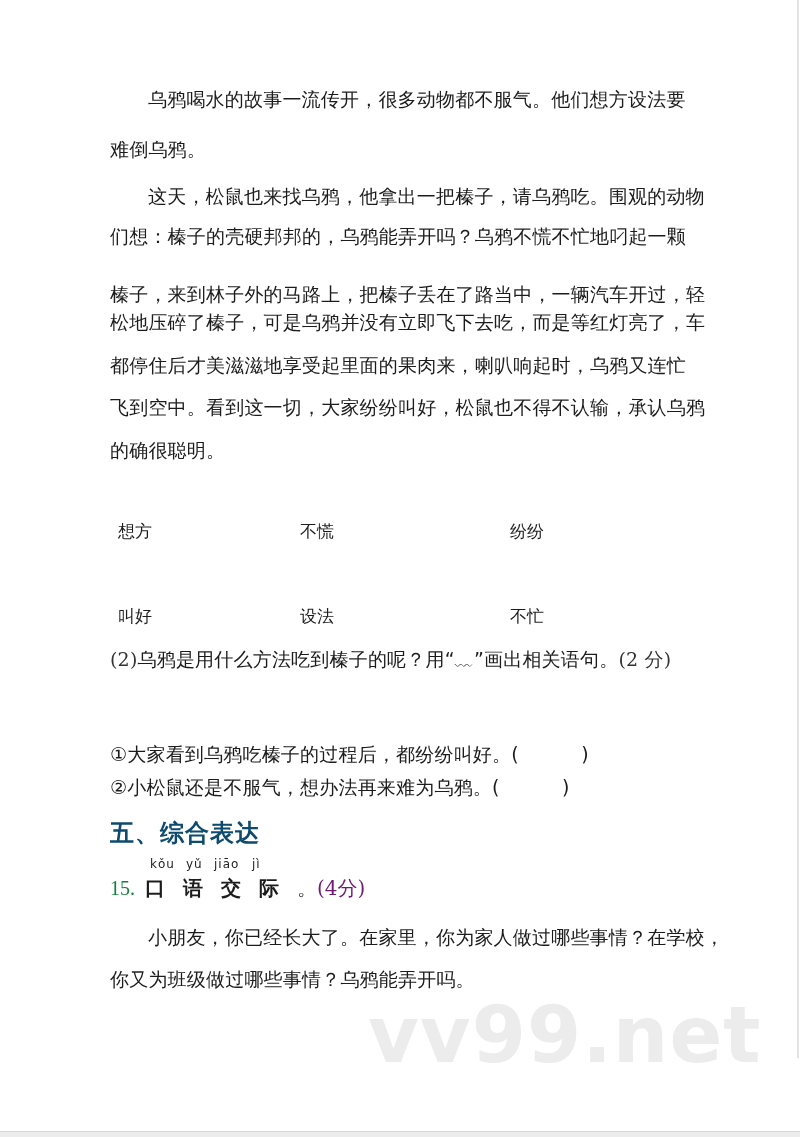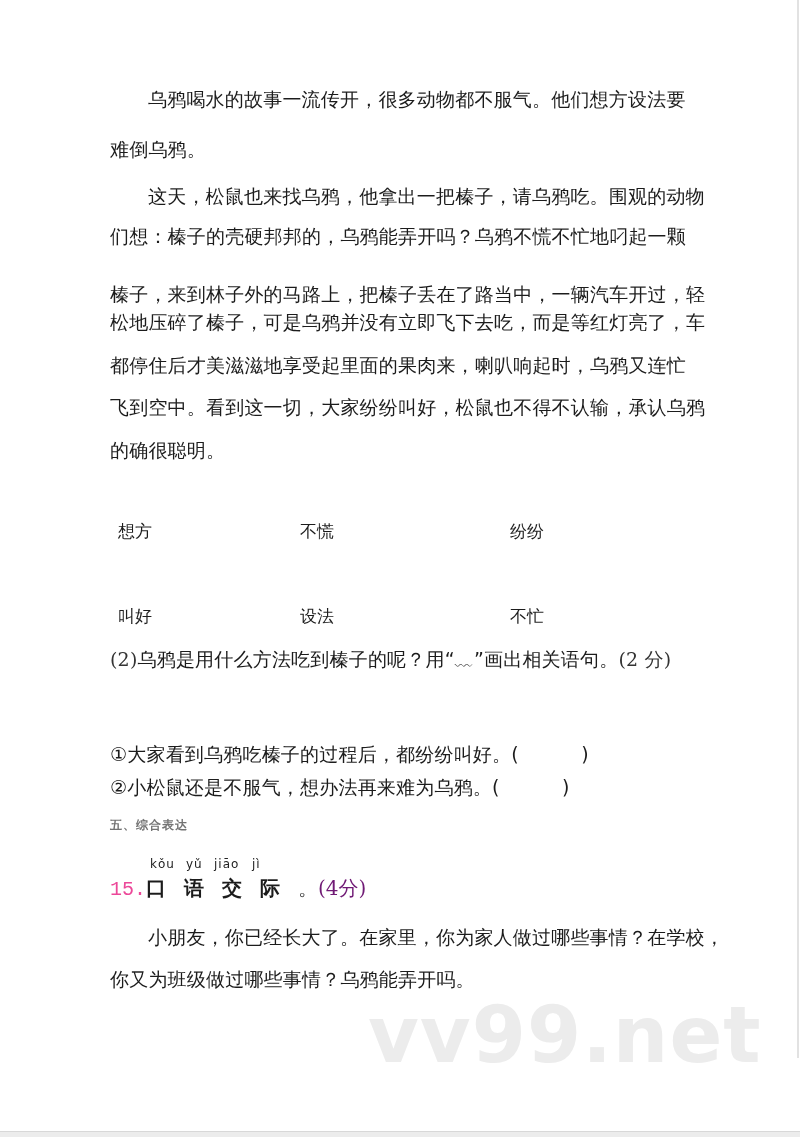--- a/index.html
+++ b/index.html
@@ -42,34 +42,34 @@
     .serif-num { font-family: "DejaVu Serif", "Liberation Serif", serif; color: #333; }
     .word {
       position: absolute;
       font-size: 17px;
       line-height: 24px;
     }
     .section-title {
       position: absolute;
       left: 110px;
       top: 817px;
-      font-size: 12px;
+      font-size: 24px;
       font-weight: bold;
-      color: #737373;
+      color: #0c4a6e;
       letter-spacing: 1px;
     }
     .q15 {
       position: absolute;
       left: 110px;
       top: 875px;
       font-size: 20px;
       line-height: 26px;
       white-space: nowrap;
     }
-    .q15 .num { font-family: Liberation Mono, monospace; color: #ec4899; margin-right: 0; }
+    .q15 .num { font-family: Liberation Serif, serif; color: #15803d; margin-right: 10px; }
     .q15 .hz { display: inline-block; width: 38px; font-weight: bold; text-align: left; }
     .q15 .score { font-family: "DejaVu Serif", "Liberation Serif", serif; color: #701a75; }
     .pinyin {
       position: absolute;
       top: 857px;
       font-size: 12px;
       letter-spacing: 1px;
       color: #222;
     }
     .watermark {

